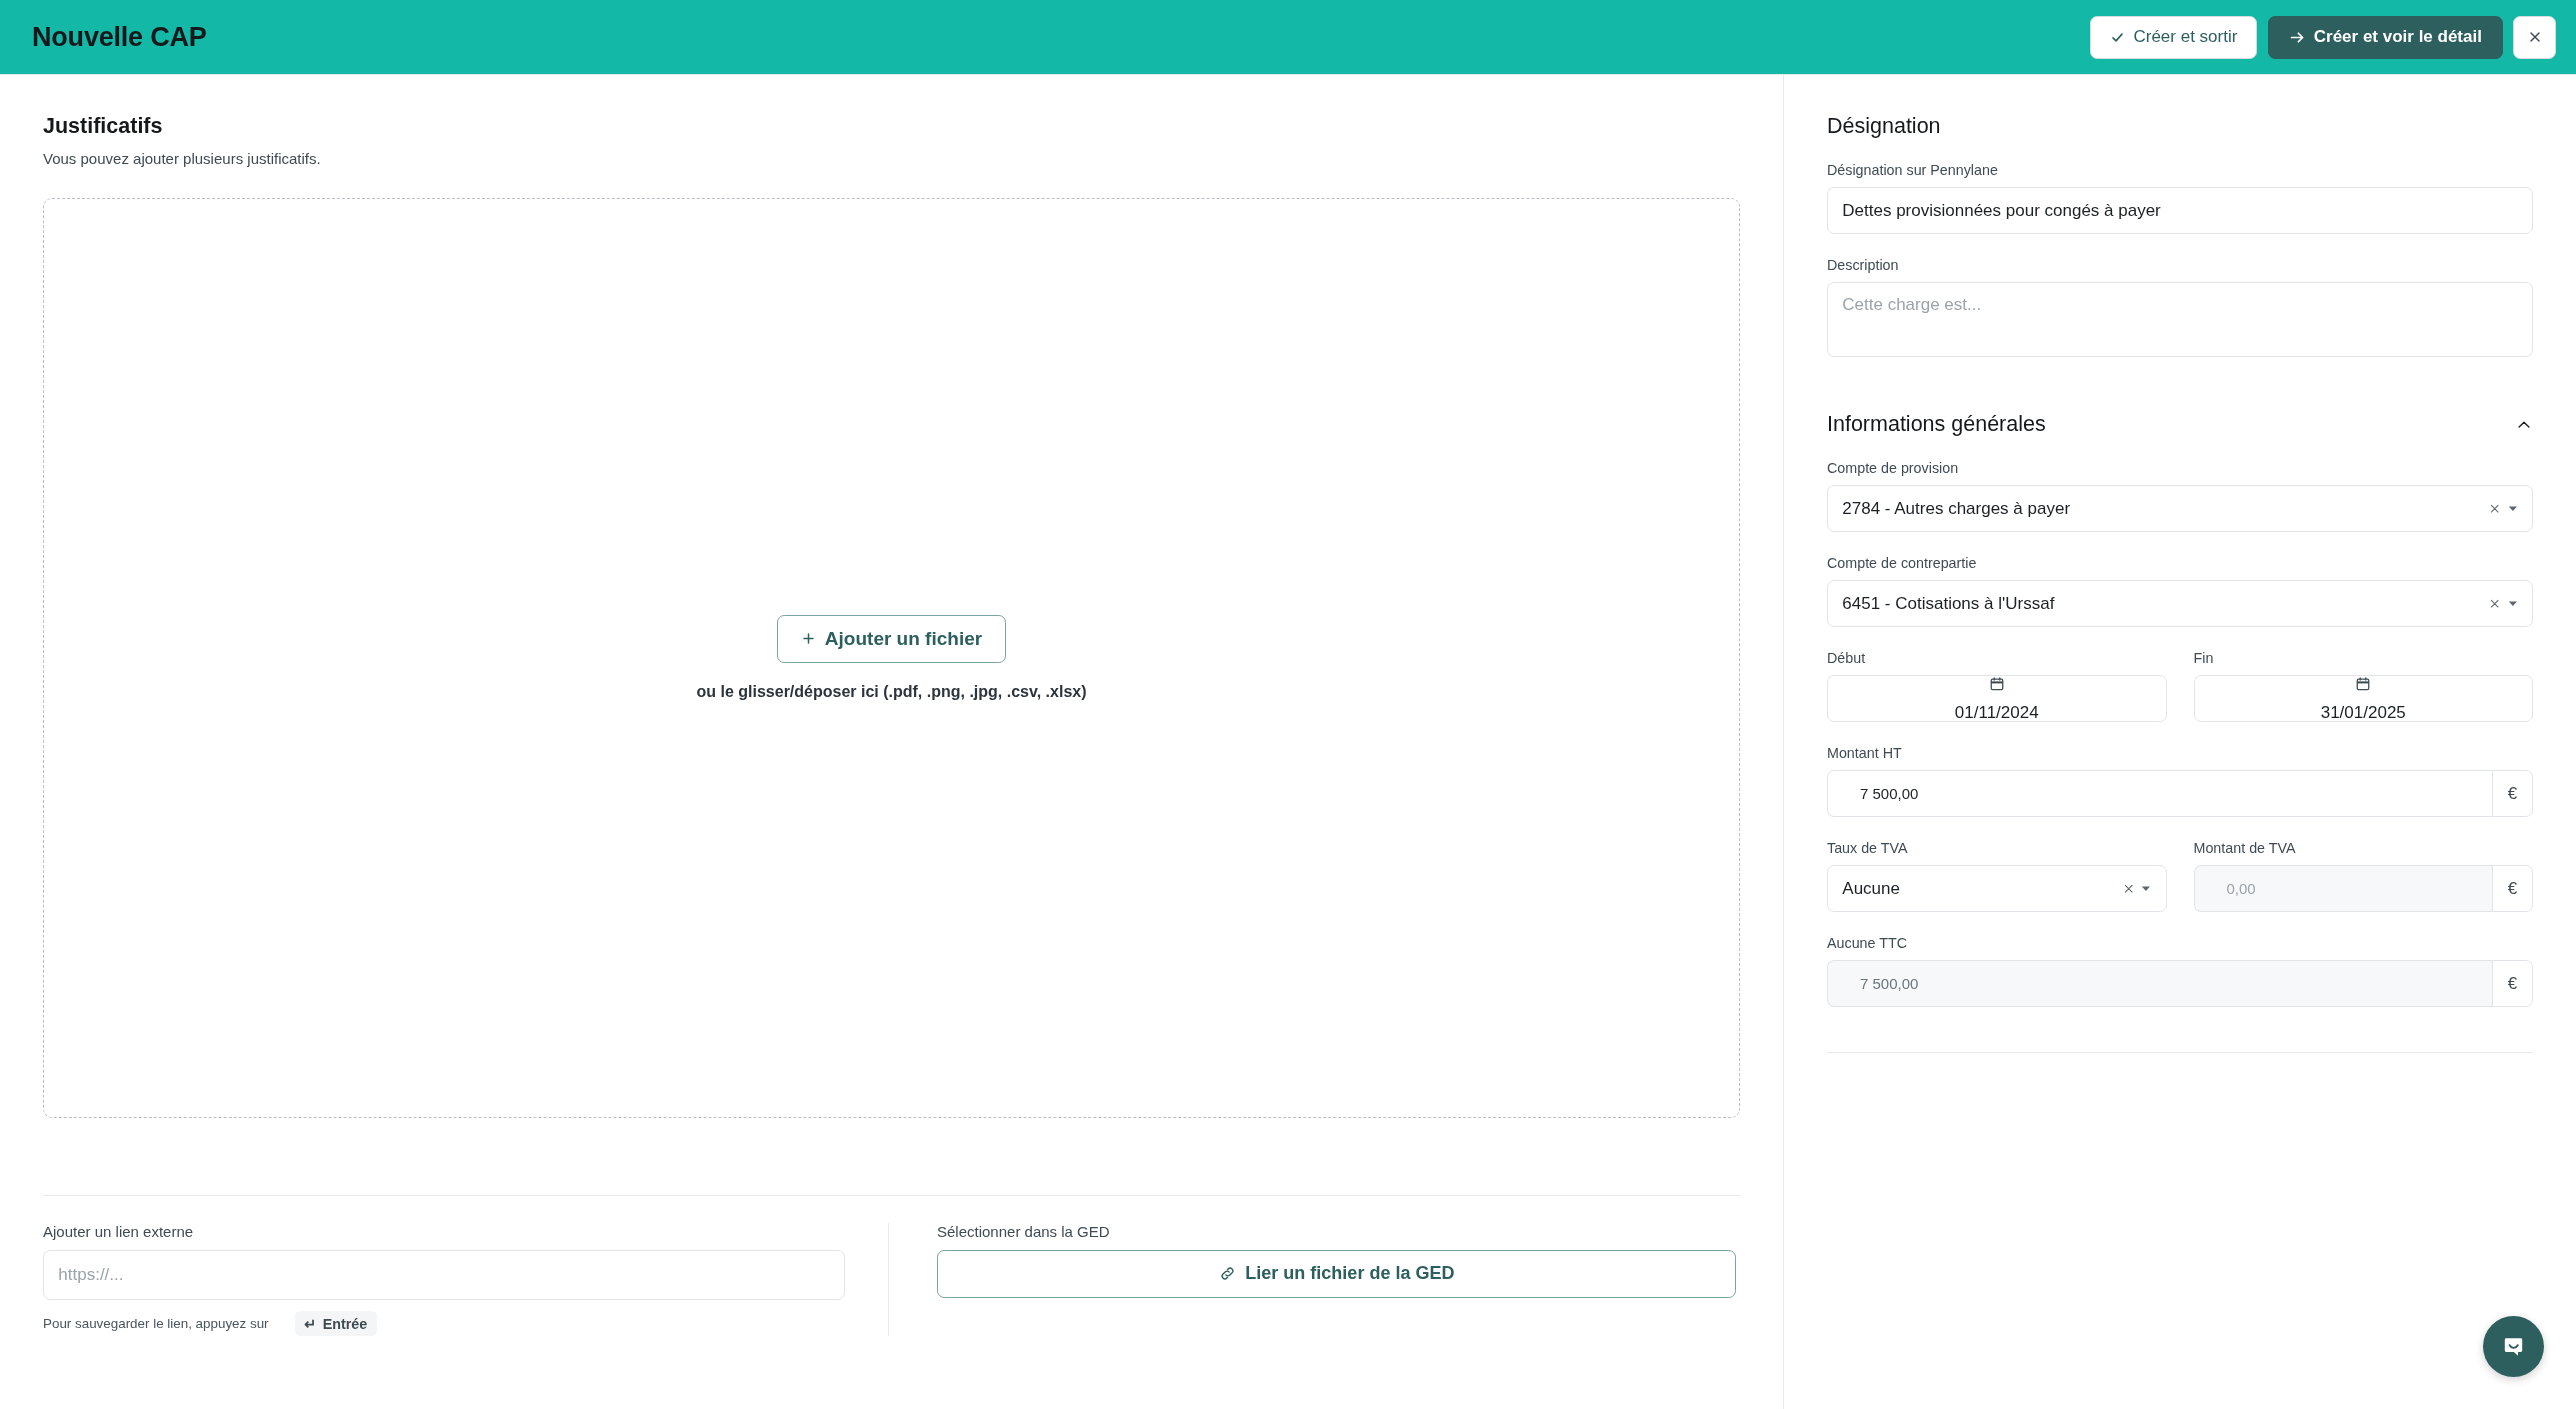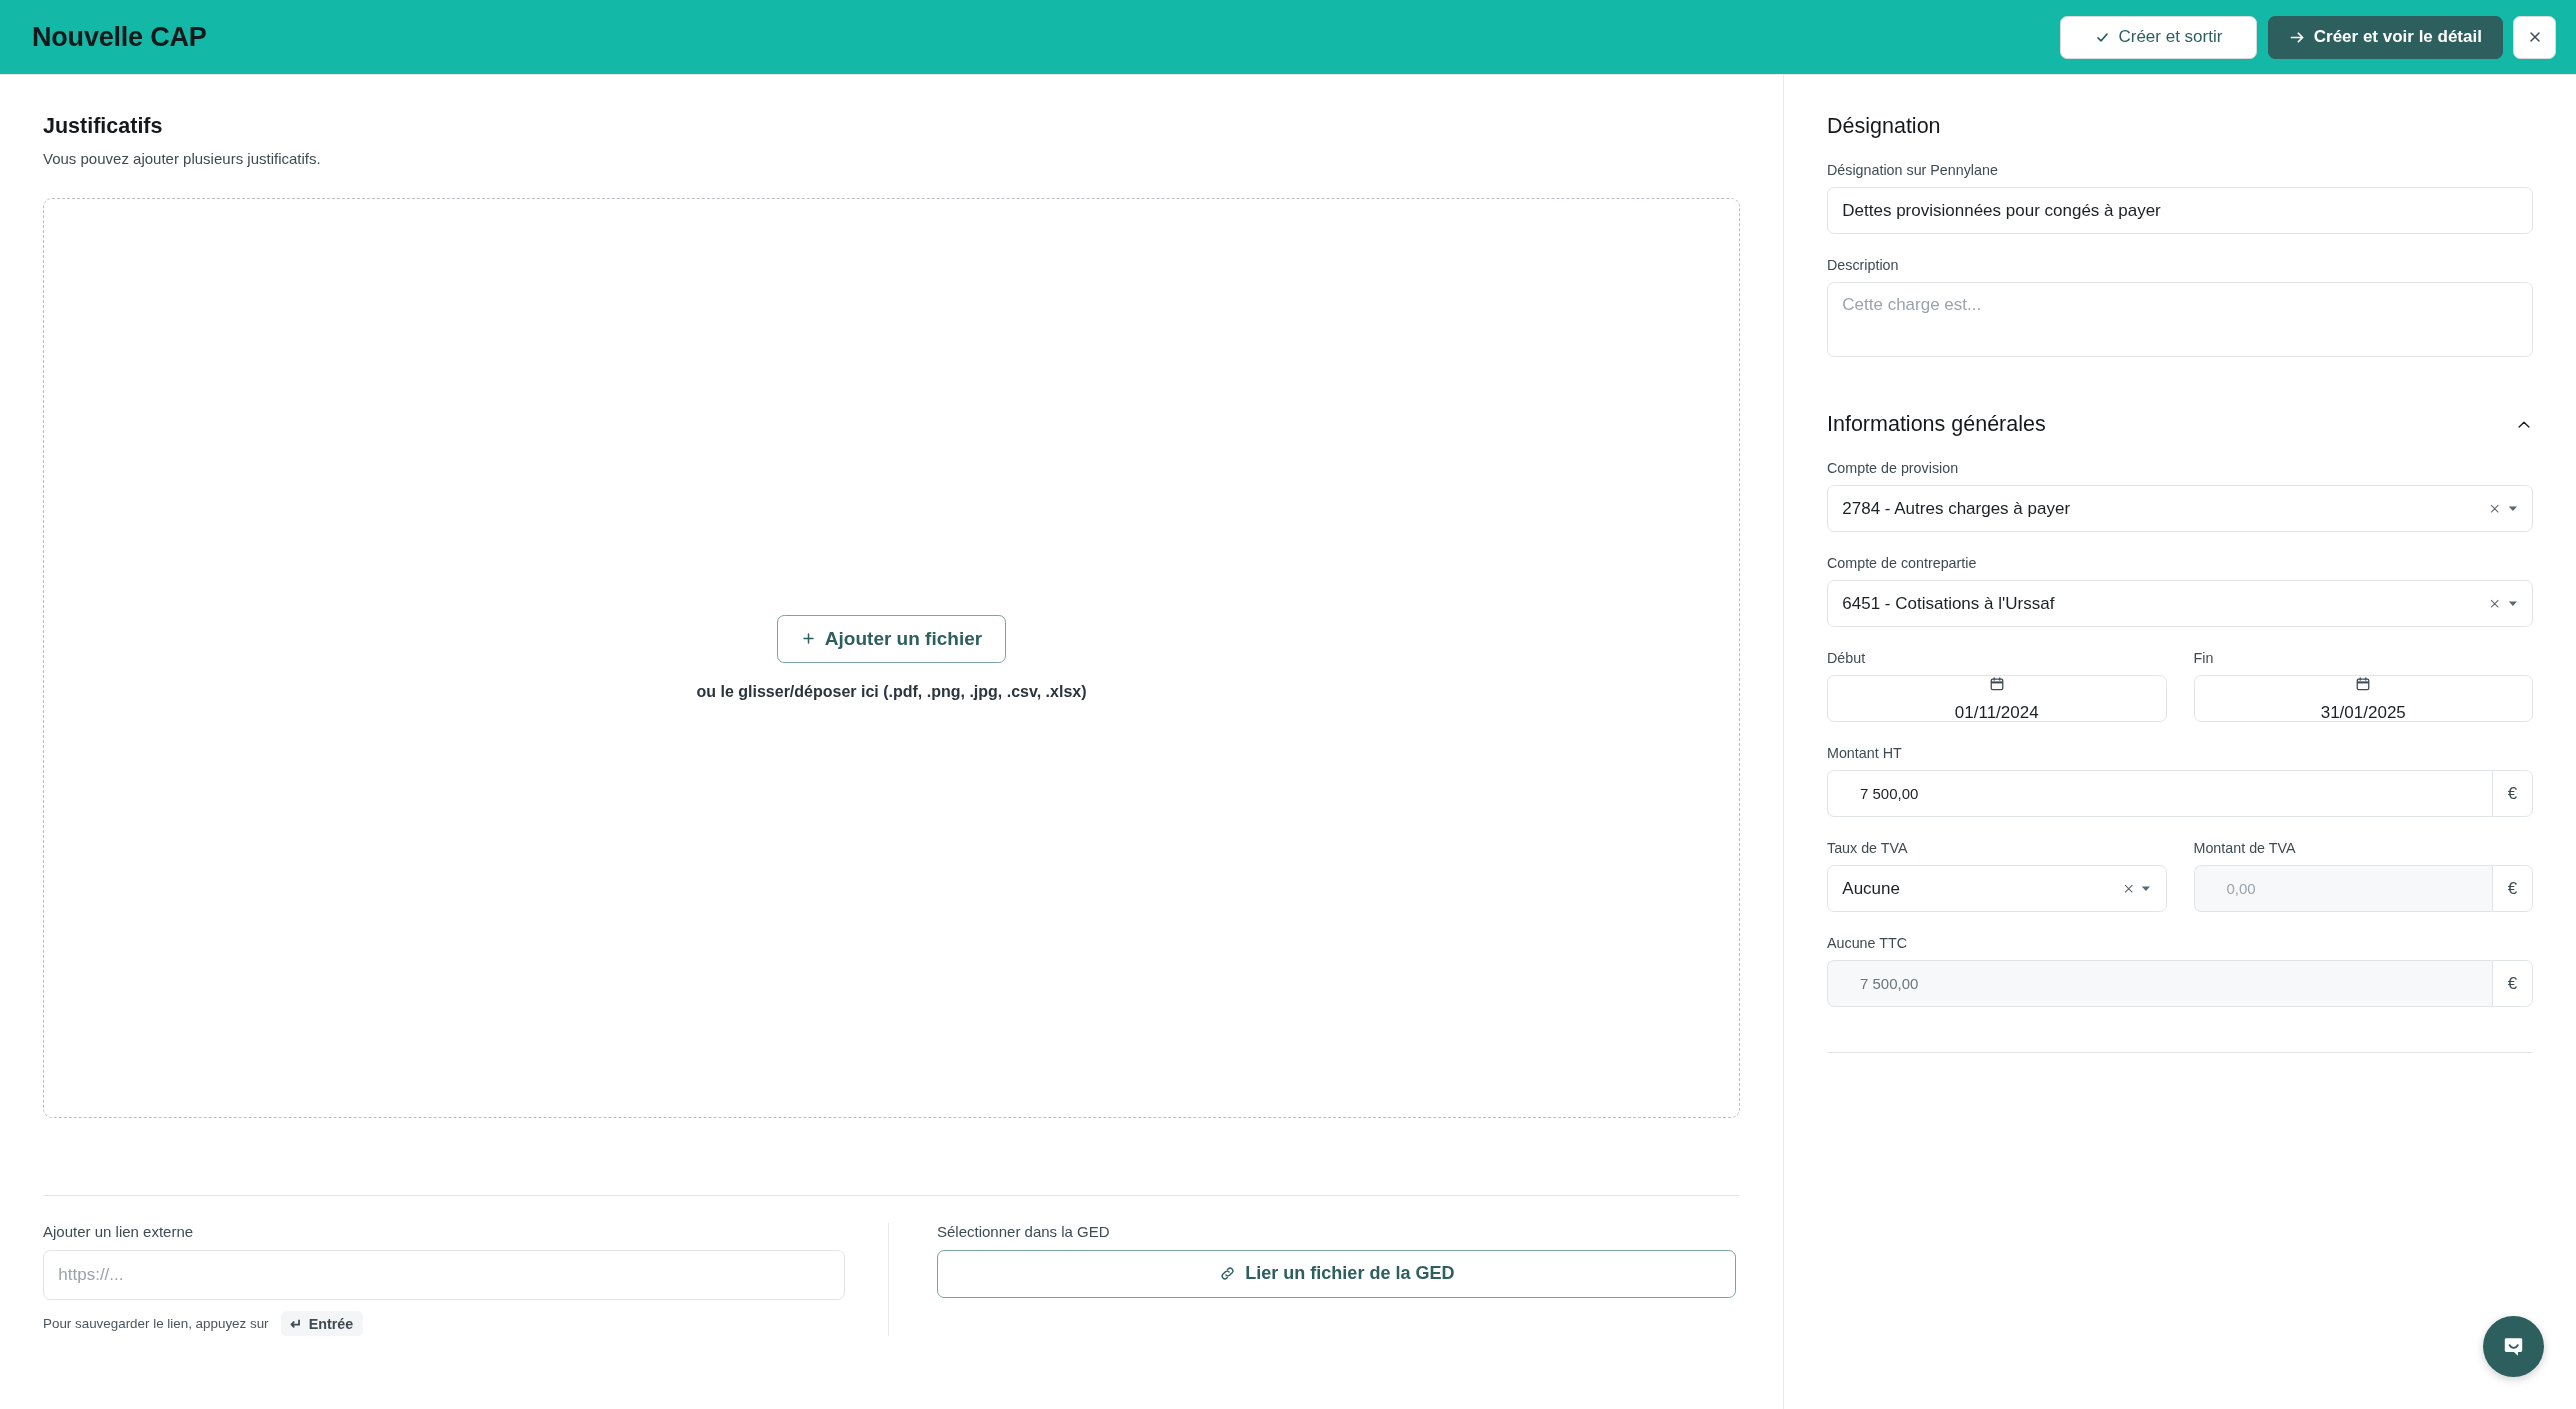--- a/index.html
+++ b/index.html
@@ -25,21 +25,21 @@
   .btn {
     display: inline-flex; align-items: center; justify-content: center;
     gap: 8px;
     font-family: "Liberation Sans", sans-serif;
     font-size: 17px;
     border-radius: 7.2px;
     cursor: pointer;
     white-space: nowrap;
   }
   .btn-secondary {
-    height: 43px; padding: 0 34px;
+    height: 43px; padding: 0 19px;
     background: #fff; color: #2d5f5e;
     border: 0.9px solid #d7dbde;
     font-weight: normal;
   }
   .btn-primary {
     height: 43px; padding: 0 19.7px;
     background: #2d5f5e; color: #ffffff;
     border: 0.9px solid #2d5f5e;
     font-weight: bold;
   }
@@ -111,21 +111,21 @@
     width: 100%; height: 50px;
     border: 0.9px solid #e1e4e7; border-radius: 7.2px;
     background: #fff;
     font-family: "Liberation Sans", sans-serif;
     font-size: 17px; color: #1b2124;
     padding: 0 14.3px;
     outline: none;
   }
   .text-input::placeholder { color: #9ba3ab; }
 
-  .hint-row { display: flex; align-items: center; gap: 12px; margin-top: 11.6px; }
+  .hint-row { display: flex; align-items: center; gap: 26px; margin-top: 11.6px; }
   .hint-text { font-size: 13.4px; color: #4a555d; }
   .kbd {
     display: inline-flex; align-items: center; gap: 6.3px;
     background: #f4f5f6; border-radius: 5.4px;
     padding: 4.5px 9.8px;
     font-size: 14.3px; font-weight: bold; color: #3f4b53;
   }
 
   .btn-ged {
     width: 100%; height: 48px;

